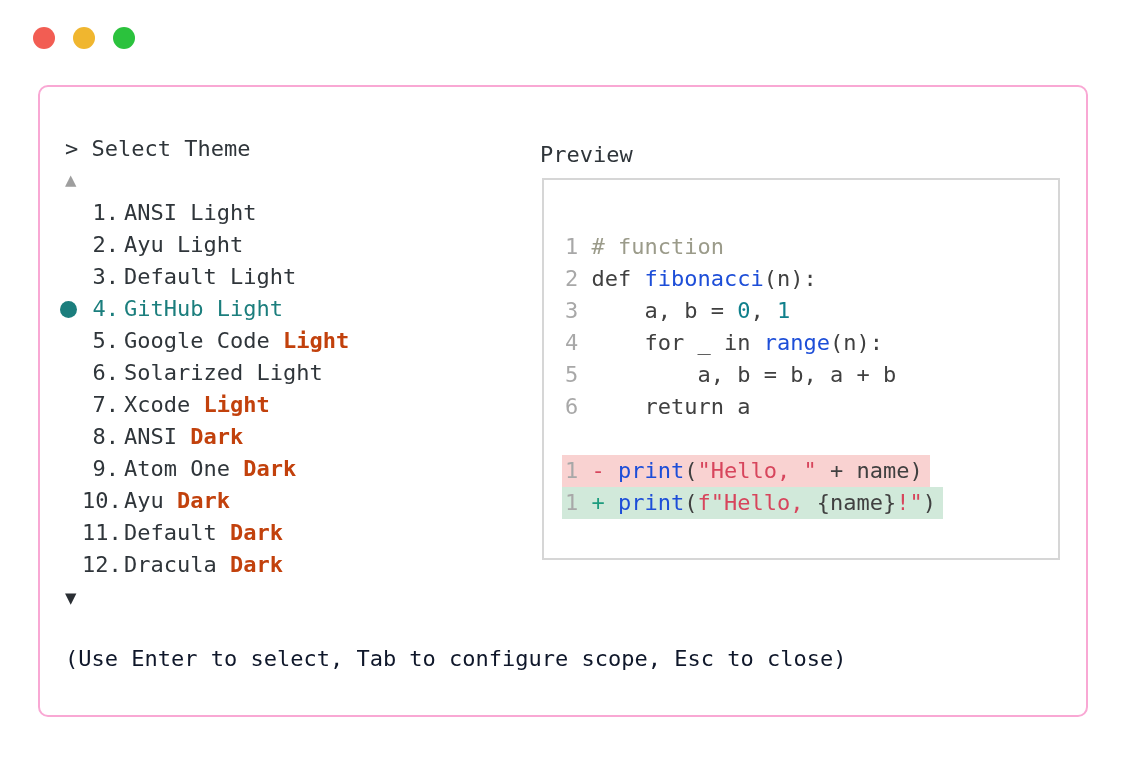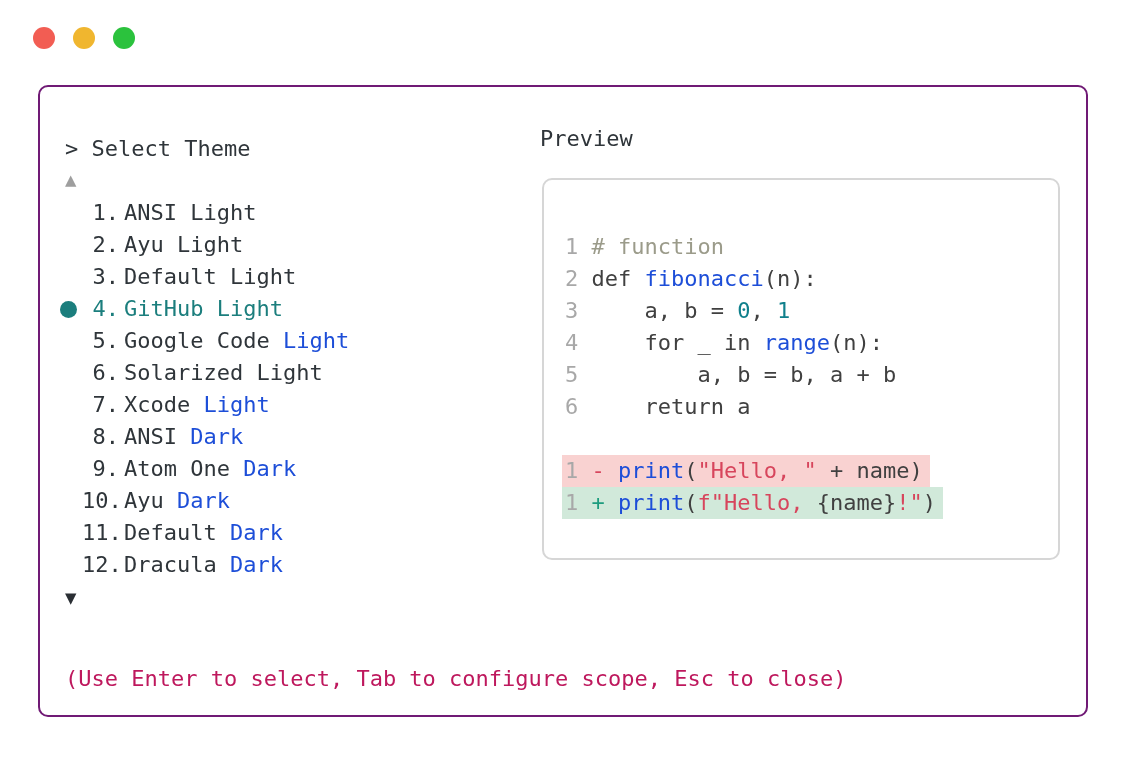--- a/index.html
+++ b/index.html
@@ -13,46 +13,46 @@
   
   .traffic { position: absolute; left: 33px; top: 27px; display: flex; gap: 18px; }
   .dot { width: 22px; height: 22px; border-radius: 50%; display: inline-block; }
   .dot.red    { background: #f25d53; }
   .dot.yellow { background: #f0b62f; }
   .dot.green  { background: #2bc23d; }
 
   
   .window {
     position: absolute; left: 38px; top: 85px; width: 1050px; height: 632px;
-    background: #ffffff; border: 2px solid #701a75; border-radius: 10px;
+    background: #ffffff; border: 2px solid #f9a8d4; border-radius: 10px;
   }
 
   .mono22 { font-size: 22px; line-height: 32px; white-space: pre; }
   .c-dark  { color: #2f353a; }
-  .c-muted { color: #1d4ed8; }
+  .c-muted { color: #c2410c; font-weight: bold; }
 
   .select-title { position: absolute; left: 25px; top: 46px; }
   .arrow-up   { position: absolute; left: 25px; top: 76px;  font-size: 19px; line-height: 32px; color: #9e9e9e; }
   .arrow-down { position: absolute; left: 25px; top: 494px; font-size: 19px; line-height: 32px; color: #2a2f34; }
 
   .theme-list { position: absolute; left: 18px; top: 110px; }
   .trow { display: flex; align-items: flex-start; height: 32px; cursor: default; }
   .dotcol { width: 24px; height: 32px; position: relative; }
   .seldot { position: absolute; left: 2px; top: 7.5px; width: 17px; height: 17px; border-radius: 50%; background: #1b7e7d; }
   .tnum { width: 37px; text-align: right; }
   .tlbl { margin-left: 5px; }
   .trow.selected .tnum, .trow.selected .tlbl, .trow.selected .tlbl span { color: #1b7e7d; }
 
-  .hint { position: absolute; left: 25px; top: 556px; color: #be185d; margin-top: 20px; }
+  .hint { position: absolute; left: 25px; top: 556px; color: #0f172a; }
 
   
-  .preview-title { position: absolute; left: 500px; top: 36px; }
+  .preview-title { position: absolute; left: 500px; top: 52px; }
   .preview-box {
     position: absolute; left: 502px; top: 91px; width: 518px; height: 382px;
-    border: 2px solid #d6d6d6; border-radius: 10px; background: #fff;
+    border: 2px solid #d6d6d6; border-radius: 0; background: #fff;
   }
   .code { position: absolute; left: 21px; top: 51px; font-size: 22px; line-height: 32px; white-space: pre; color: #2f353a; }
   .cl { height: 32px; }
   .ln { color: #a8a8a8; }
   .linebg { display: inline-block; }
   .bg-removed { background: #f9d2d1; margin-left: -3px; padding: 0 7px 0 3px; }
   .bg-added   { background: #d1e9da; margin-left: -3px; padding: 0 7px 0 3px; }
 
   
   .t-d { color: #404040; }

